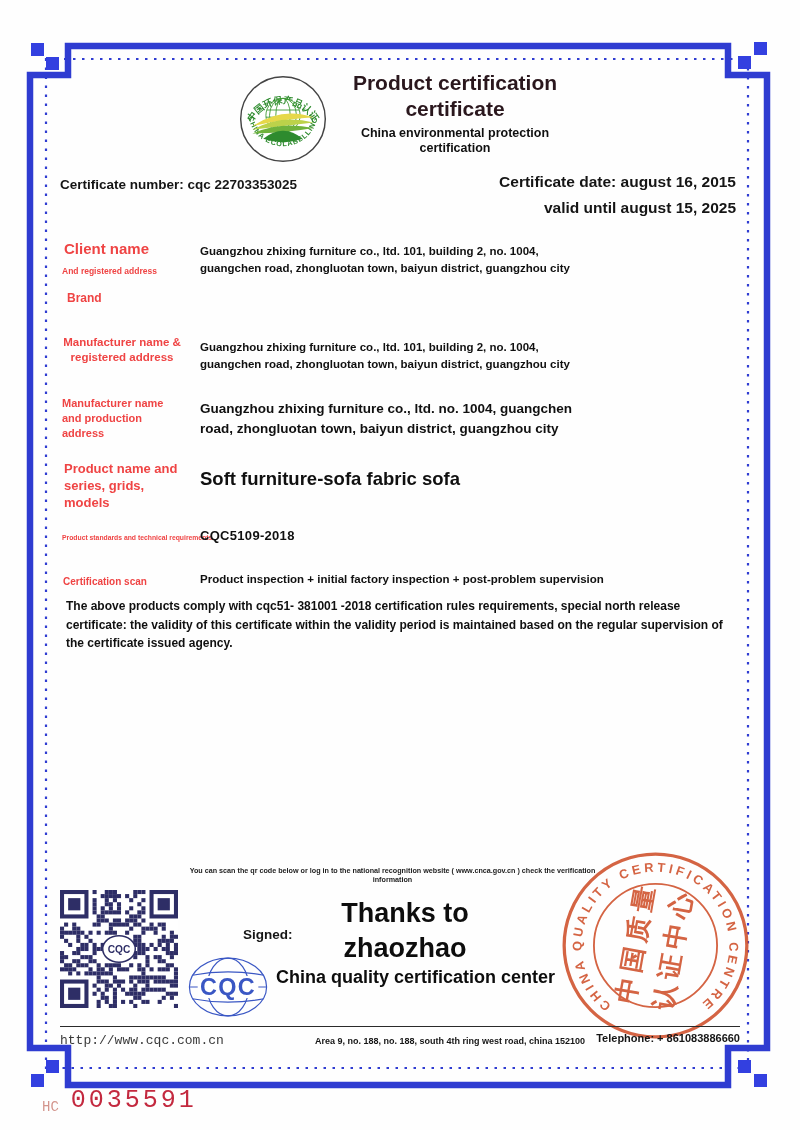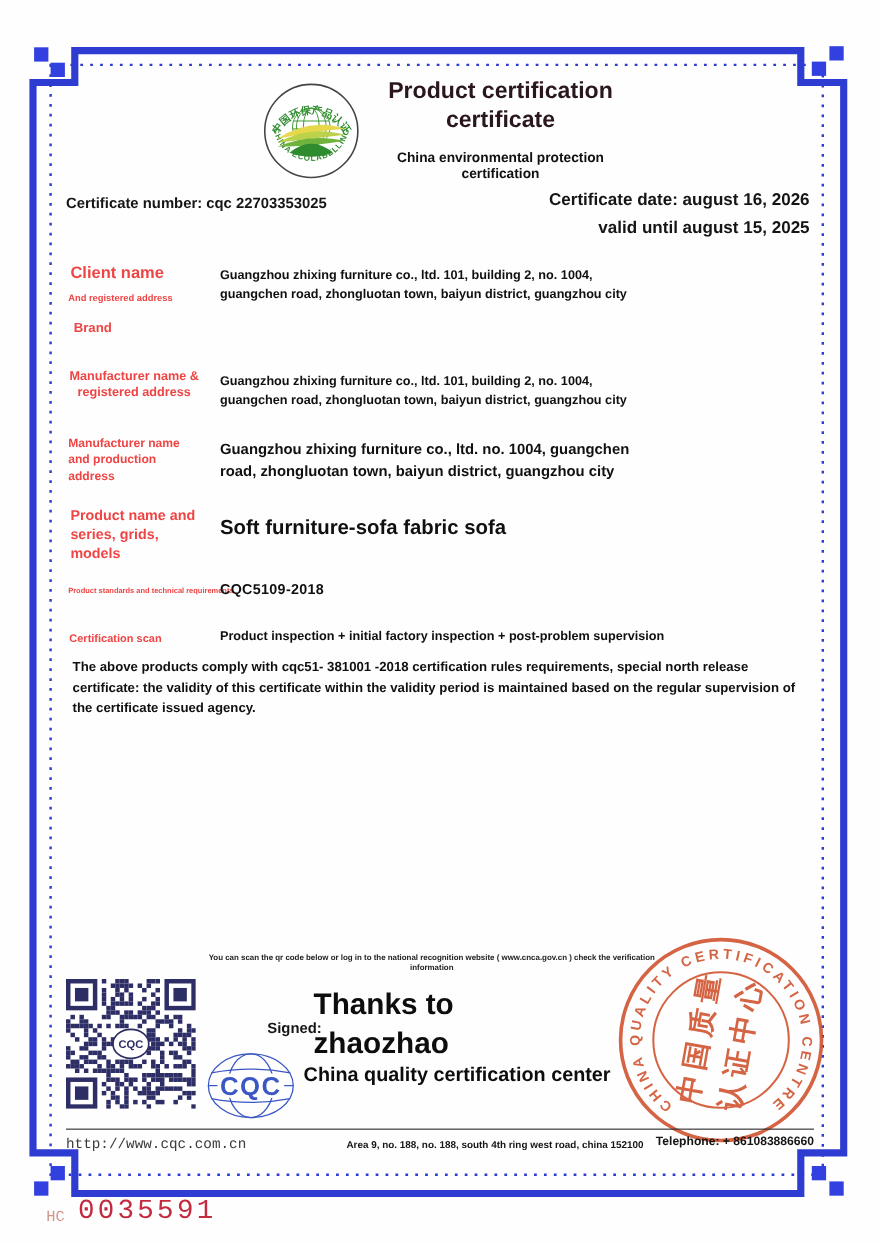--- a/index.html
+++ b/index.html
@@ -3,21 +3,21 @@
 <meta charset="utf-8">
 <style>
   html,body{margin:0;padding:0;background:#fff;}
   body{font-family:"Liberation Sans",sans-serif;color:#151515;}
   .page{position:relative;width:800px;height:1130px;background:#fefefe;overflow:hidden;}
   .abs{position:absolute;}
   svg{display:block;}
   
   .title-block{left:330px;top:70px;width:250px;text-align:center;}
   .title{font-size:21px;font-weight:bold;color:#2a171d;line-height:1.25;}
-  .subtitle{font-size:12.5px;font-weight:bold;color:#101010;line-height:1.2;margin-top:13px;padding:0 20px;}
+  .subtitle{font-size:12.5px;font-weight:bold;color:#101010;line-height:1.2;margin-top:3px;padding:0 20px;}
   .cert-number{left:60px;top:177px;font-size:13.5px;font-weight:bold;}
   .cert-dates{right:64px;top:169px;text-align:right;font-size:15.5px;font-weight:bold;line-height:1.65;}
   
   .lbl{position:absolute;font-weight:bold;color:#ef4444;}
   .val{position:absolute;font-weight:bold;color:#101010;}
   .lbl-client{left:64px;top:240px;font-size:15px;}
   .lbl-client-sub{left:62px;top:266px;font-size:8.5px;font-weight:bold;}
   .val-client{left:200px;top:243px;width:400px;font-size:11.5px;line-height:1.5;}
   .lbl-brand{left:67px;top:291px;font-size:12px;}
   .lbl-man-reg{left:52px;top:335px;width:140px;text-align:center;font-size:11.5px;line-height:1.3;}
@@ -28,21 +28,21 @@
   .val-product{left:200px;top:468px;font-size:18.5px;}
   .lbl-standards{left:62px;top:534px;font-size:6.8px;}
   .val-standards{left:200px;top:528px;font-size:13px;font-weight:bold;letter-spacing:.3px;}
   .lbl-mode{left:63px;top:576px;font-size:10px;}
   .val-mode{left:200px;top:573px;font-size:11.5px;}
   .paragraph{left:66px;top:597px;width:674px;font-size:12px;font-weight:bold;line-height:1.55;color:#101010;}
   
   .scan-note{left:185px;top:866px;width:415px;text-align:center;font-size:7.2px;font-weight:bold;color:#222;}
   .qr-box{left:60px;top:890px;width:118px;height:118px;}
   .signed{left:243px;top:927px;font-size:13.5px;font-weight:bold;}
-  .thanks{left:285px;top:896px;width:240px;font-size:27px;font-weight:bold;line-height:1.3;color:#0d0d0d;}
+  .thanks{left:285px;top:896px;width:240px;text-align:center;font-size:27px;font-weight:bold;line-height:1.3;color:#0d0d0d;}
   .cqc-logo{left:186px;top:956px;width:84px;height:62px;}
   .issuer{left:276px;top:967px;font-size:18px;font-weight:bold;color:#0d0d0d;}
   .stamp{left:558px;top:848px;width:195px;height:195px;}
   
   .footer-line{left:60px;top:1026px;width:680px;border-top:1.6px solid #2a2a2a;height:0;}
   .website{left:60px;top:1033px;font-family:"Liberation Mono",monospace;font-size:13px;color:#3a3a3a;}
   .address{left:270px;top:1036px;width:360px;text-align:center;font-size:9px;font-weight:bold;}
   .telephone{right:60px;top:1032px;font-size:11px;font-weight:bold;}
   .serial{left:42px;top:1086px;display:flex;align-items:flex-end;gap:12px;}
   .serial-prefix{font-family:"Liberation Mono",monospace;font-size:14px;color:#d3958d;}
@@ -101,21 +101,21 @@
   <div class="abs title-block">
     <div class="title">
       <span>Product certification</span><br>
       <span>certificate</span>
     </div>
     <div class="subtitle">China environmental protection certification</div>
   </div>
 
   <div class="abs cert-number">Certificate number: cqc 22703353025</div>
   <div class="abs cert-dates">
-    <span>Certificate date: august 16, 2026</span><br>
+    <span>Certificate date: august 16, 2015</span><br>
     <span>valid until august 15, 2025</span>
   </div>
 
   <div class="lbl lbl-client">Client name</div>
   <div class="lbl lbl-client-sub">And registered address</div>
   <div class="val val-client">Guangzhou zhixing furniture co., ltd. 101, building 2, no. 1004, guangchen road, zhongluotan town, baiyun district, guangzhou city</div>
 
   <div class="lbl lbl-brand">Brand</div>
 
   <div class="lbl lbl-man-reg">Manufacturer name &amp; registered address</div>

